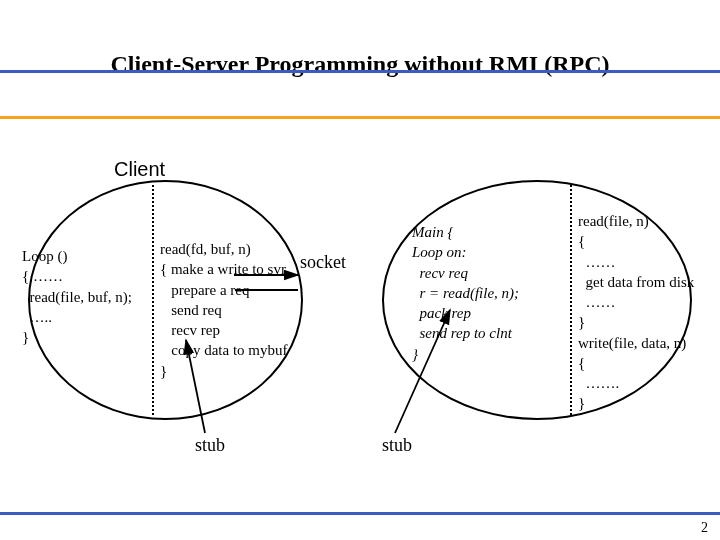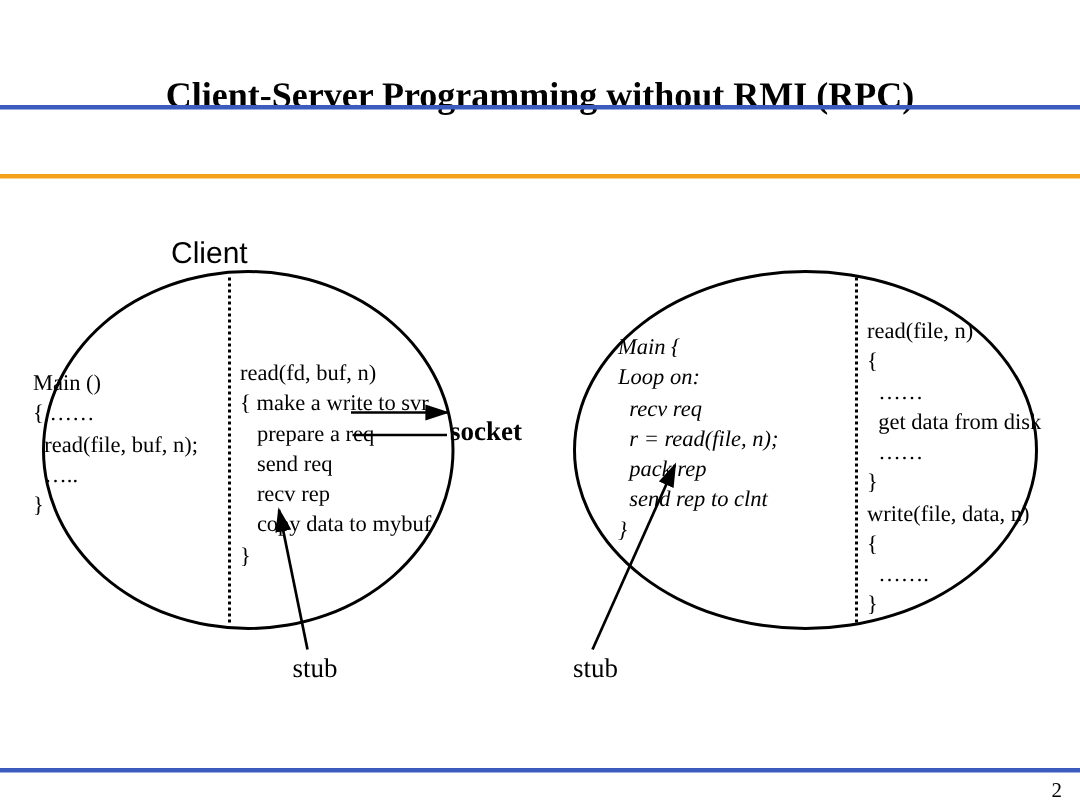--- a/index.html
+++ b/index.html
@@ -58,22 +58,22 @@
     line-height: 1.35;
     white-space: pre;
     margin-top: 31px;
   }
   .c-main   { left: 22px; top: 65px; }
   .c-stub   { left: 160px; top: 58px; }
   .s-main   { left: 412px; top: 41px; font-style: italic; }
   .s-read   { left: 578px; top: 30px; }
   .socket-lbl {
     position: absolute;
-    left: 300px; top: 127px;
-    font-weight: bold;
+    left: 300px; top: 102px;
+    font-weight: normal;
     font-size: 18px;
   }
   .stub-lbl { position: absolute; font-size: 18px; }
   .stub1 { left: 195px; top: 285px; }
   .stub2 { left: 382px; top: 285px; }
   .pagenum {
     position: absolute;
     right: 12px;
     bottom: 4px;
     font-size: 14px;
@@ -93,21 +93,21 @@
 
 <div class="stage">
 
   <div class="ellipse client-ell"></div>
   <div class="ellipse server-ell"></div>
   <div class="vline vline-client"></div>
   <div class="vline vline-server"></div>
 
   <div class="label-client">Client</div>
 
-  <div class="code c-main">Main ()
+  <div class="code c-main">Loop ()
 { ……
   read(file, buf, n);
   …..
 }</div>
   <div class="code c-stub">read(fd, buf, n)
 { make a write to svr
    prepare a req
    send req
    recv rep
    copy data to mybuf

